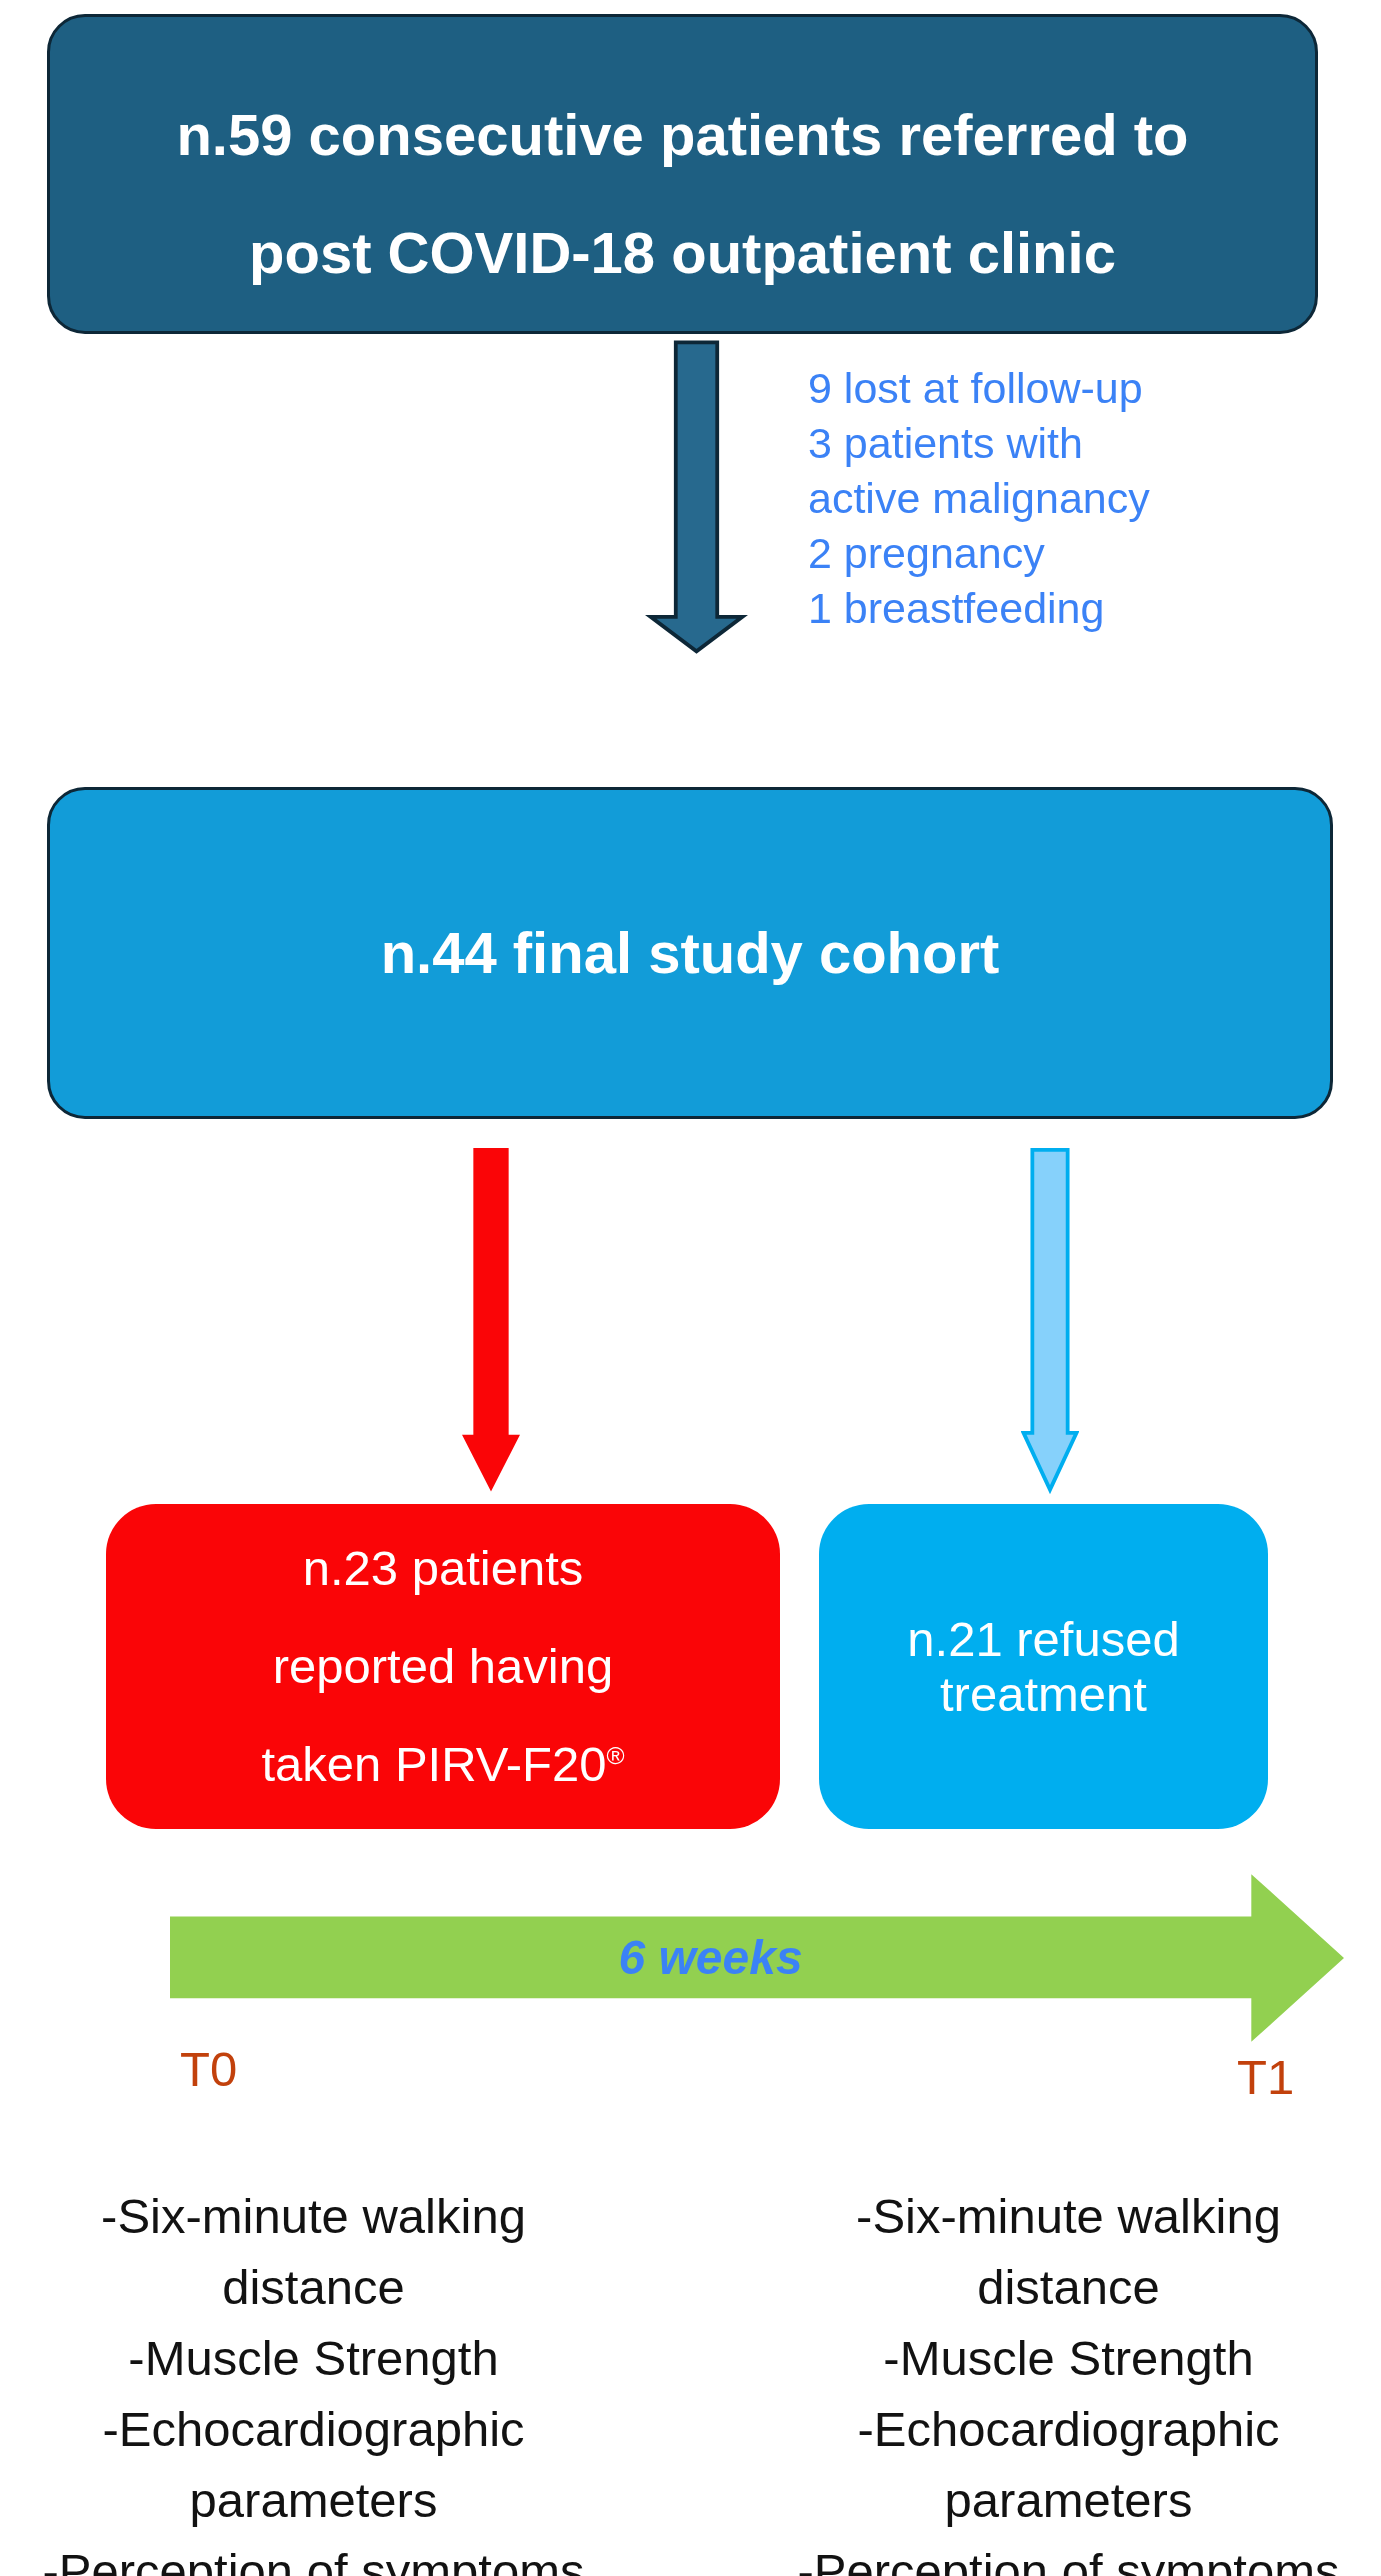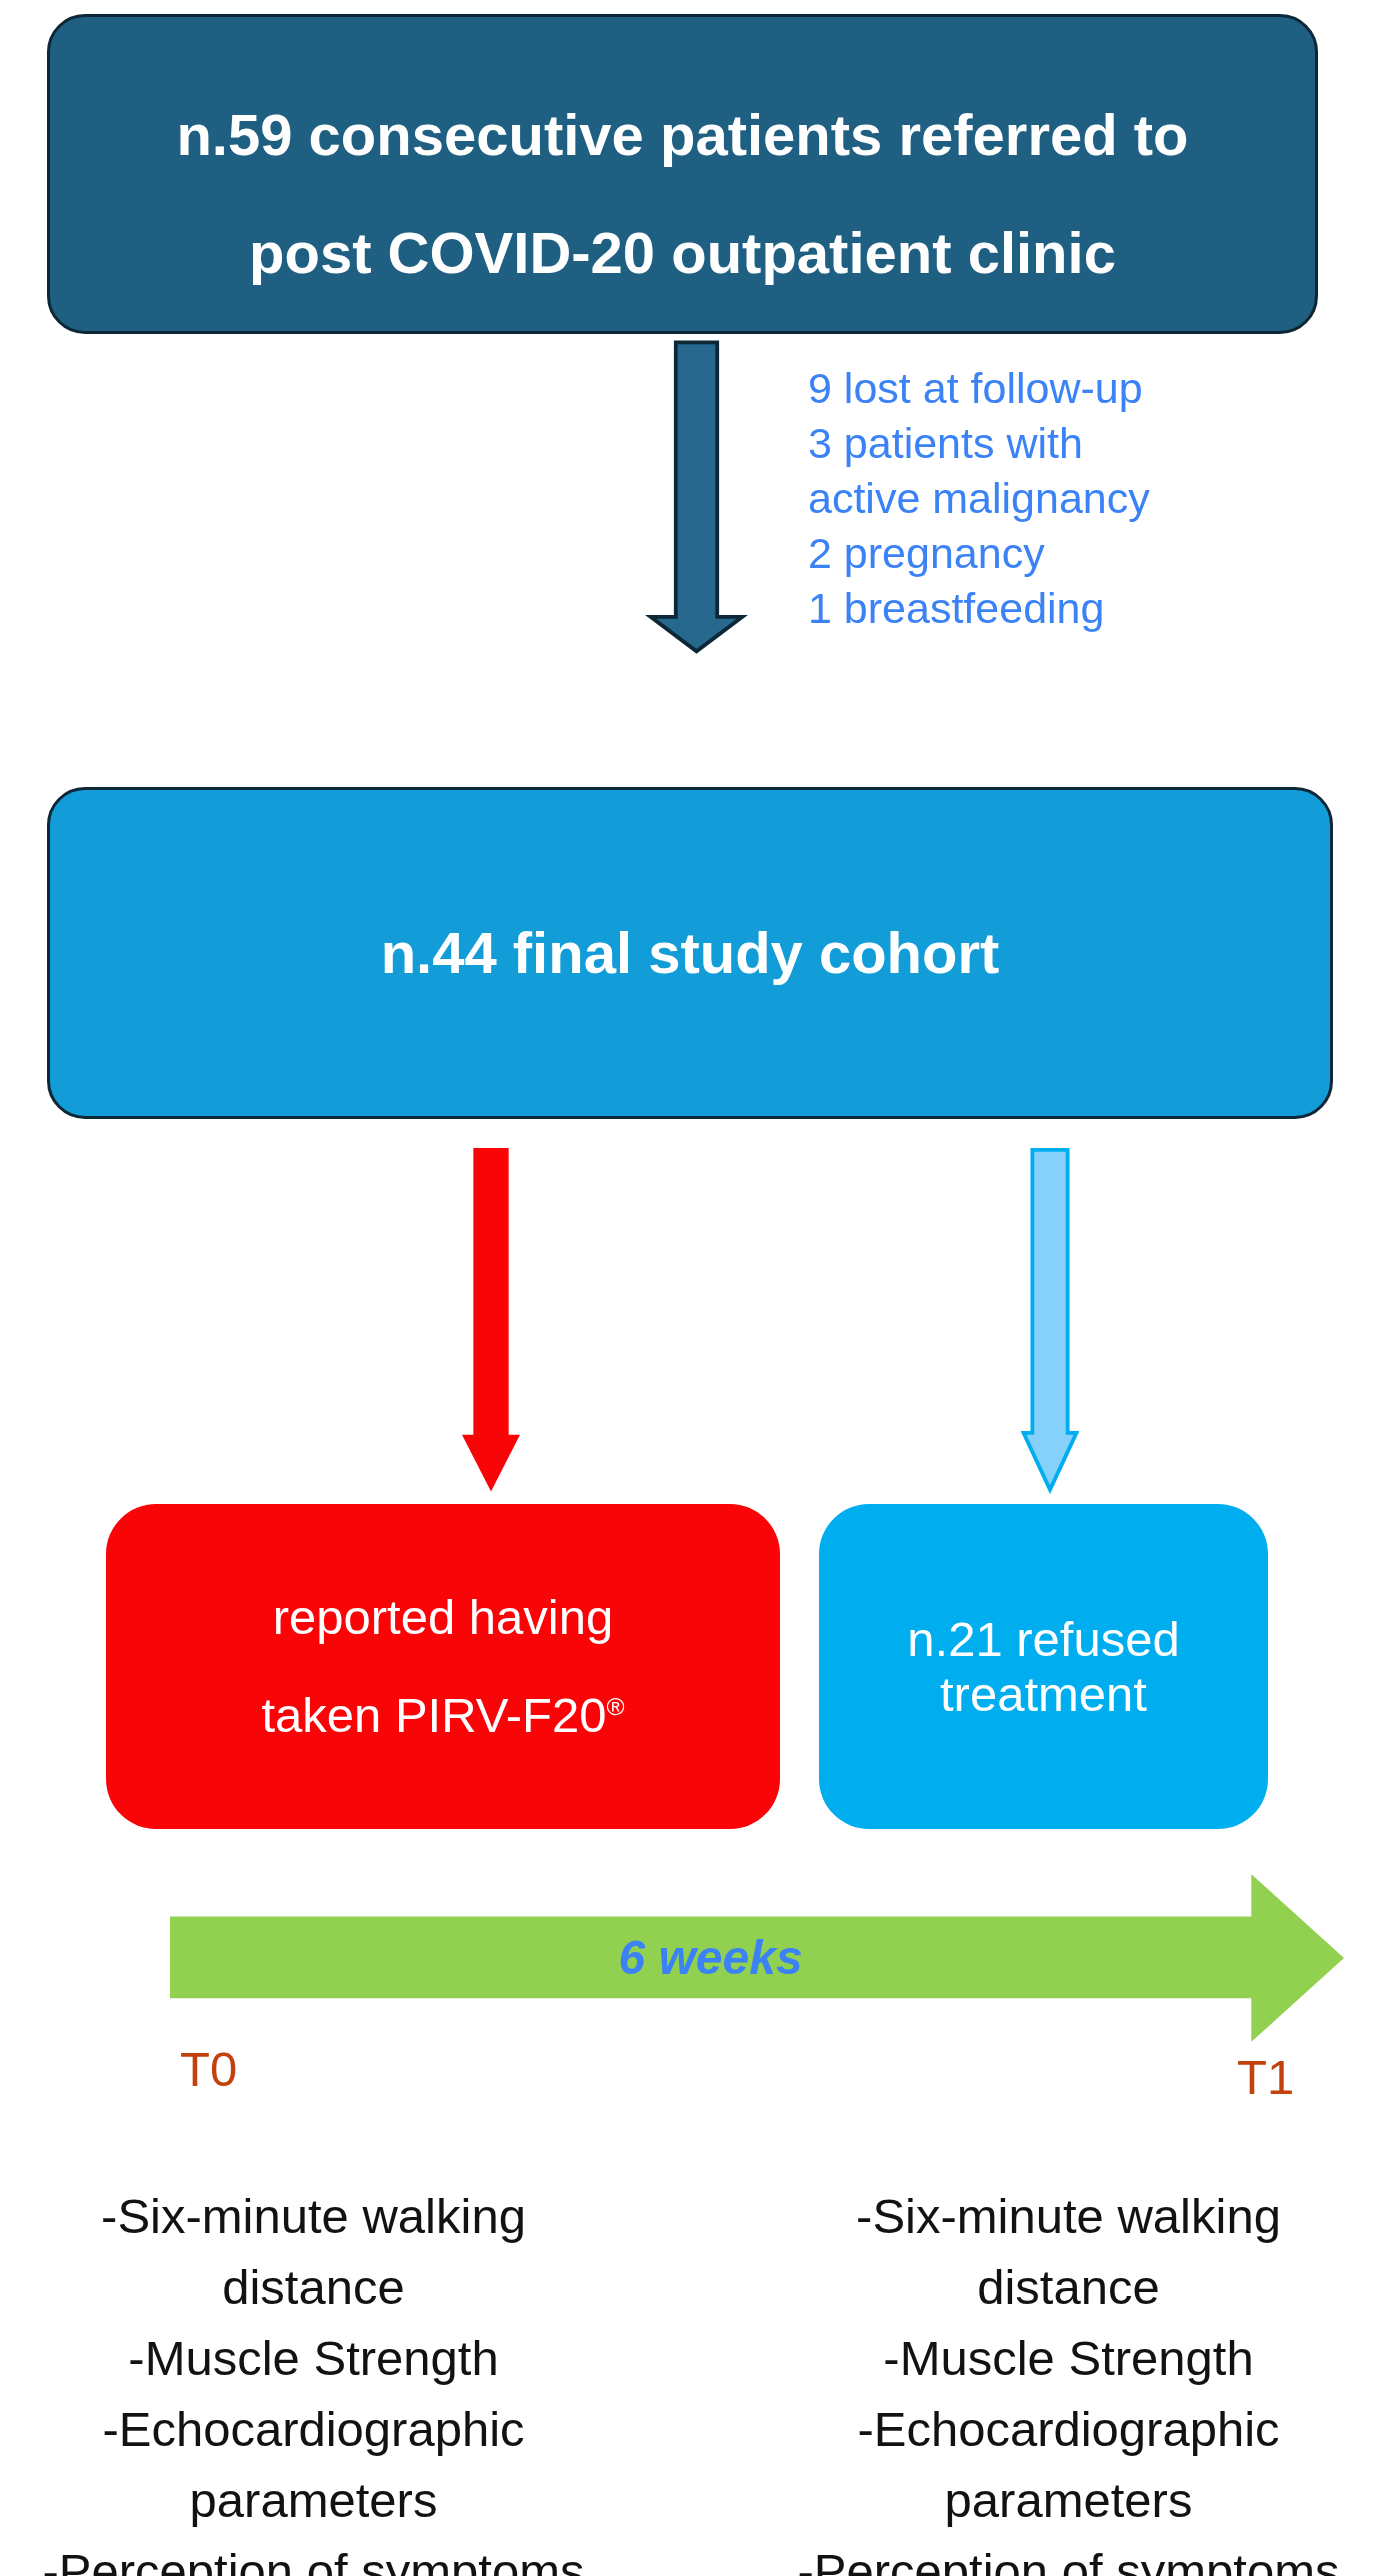--- a/index.html
+++ b/index.html
@@ -80,21 +80,21 @@
 
   svg { display: block; }
 </style>
 </head>
 <body>
 
 <div id="canvas">
 
   <div class="abs flowbox box-top">
     <div>n.59 consecutive patients referred to</div>
-    <div>post COVID-20 outpatient clinic</div>
+    <div>post COVID-18 outpatient clinic</div>
   </div>
 
   <svg class="abs" style="left:645px; top:340px;" width="103" height="315" viewBox="0 0 164 500">
     <polygon points="49,3 115,3 115,440 155,440 82,495 9,440 49,440" fill="var(--color-arrow_teal)" stroke="var(--color-border_navy)" stroke-width="6"></polygon>
   </svg>
 
   <div class="abs excl">
     <div>9 lost at follow-up</div>
     <div>3 patients with</div>
     <div>active malignancy</div>
@@ -108,20 +108,21 @@
 
   <svg class="abs" style="left:462px; top:1148px;" width="58" height="353" viewBox="0 0 92 560">
     <polygon points="18,0 74,0 74,455 92,455 46,545 0,455 18,455" fill="var(--color-red)"></polygon>
   </svg>
 
   <svg class="abs" style="left:1021px; top:1148px;" width="58" height="353" viewBox="0 0 92 560">
     <polygon points="18,3 74,3 74,452 88,452 46,542 4,452 18,452" fill="var(--color-light_blue)" stroke="var(--color-cyan)" stroke-width="6"></polygon>
   </svg>
 
   <div class="abs flowbox box-red">
+    <div>n.23 patients</div>
     <div>reported having</div>
     <div><span>taken PIRV-F20</span><sup>®</sup></div>
   </div>
 
   <div class="abs flowbox box-cyan">
     <div>n.21 refused</div>
     <div>treatment</div>
   </div>
 
   <svg class="abs" style="left:170px; top:1874px;" width="1174" height="168" viewBox="0 0 1862 266">

